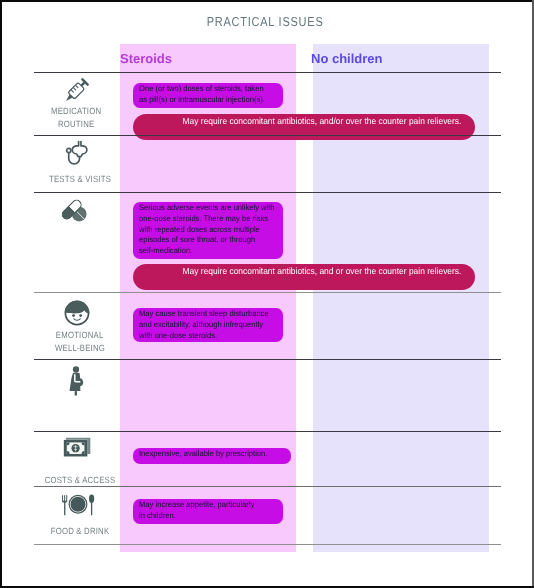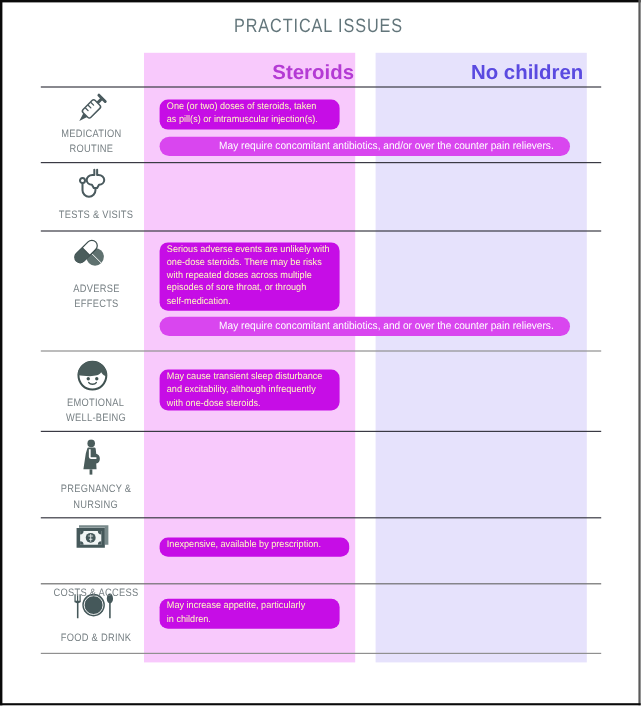--- a/index.html
+++ b/index.html
@@ -8,33 +8,33 @@
 
   #page{position:relative;width:534px;height:588px;box-sizing:border-box;background:#fff;}
   .edge{position:absolute;}
   .edge-top{left:0;top:0;width:534px;height:2px;background:#0a0a0a;}
   .edge-left{left:0;top:0;width:2px;height:588px;background:#0a0a0a;}
   .edge-right{right:0;top:0;width:2px;height:588px;background:#5a5a5a;}
   .edge-bottom{left:0;bottom:0;width:534px;height:2px;background:#0a0a0a;}
   .band{position:absolute;top:44px;height:508px;}
   .band-pink{left:120px;width:176px;background:#f8c9fc;}
   .band-lav{left:313px;width:176px;background:#e6e2fc;}
-  .title{position:absolute;left:0;top:14px;width:530px;text-align:center;font-size:16px;
+  .title{position:absolute;left:0;top:14px;width:530px;text-align:center;font-size:13px;
          letter-spacing:0.9px;color:#63767b;}
   .title span{display:inline-block;transform:scaleX(0.845);transform-origin:center;}
-  .colhdr{position:absolute;top:51px;font-weight:bold;font-size:17px;text-align:right;}
+  .colhdr{position:absolute;top:51px;font-weight:bold;font-size:13px;text-align:left;}
   .hline{position:absolute;left:34px;height:1px;background:#3a3a44;width:467px;}
   .rowlabel{position:absolute;text-align:center;font-size:9.0px;color:#767f83;letter-spacing:0.25px;line-height:13px;white-space:pre-line;}
   .rowlabel span{display:inline-block;transform:scaleX(0.862);transform-origin:center;}
   .icon{position:absolute;}
   .icon svg{display:block;}
-  .badge{position:absolute;background:#c60de6;border-radius:7px;color:#fef9c3;box-sizing:border-box;}
+  .badge{position:absolute;background:#c60de6;border-radius:7px;color:#0f172a;box-sizing:border-box;}
   .badge .txt{position:absolute;left:6px;top:1.2px;font-size:8px;line-height:10.7px;white-space:nowrap;}
   .badge .txt span{display:inline-block;transform:scaleX(0.95);transform-origin:0 0;}
-  .pill{position:absolute;background:#d946ef;border-radius:999px;color:#fff;box-sizing:border-box;height:16px;padding-left:36px;}
+  .pill{position:absolute;background:#be185d;border-radius:999px;color:#fff;box-sizing:border-box;height:26px;padding-left:36px;}
   .pill > span{display:block;width:100%;font-size:8.9px;line-height:14px;text-align:center;
         transform:scaleX(0.95);transform-origin:center;}
 </style>
 </head>
 <body>
 
 <div id="page">
   <div class="edge edge-top"></div>
   <div class="edge edge-left"></div>
   <div class="edge edge-right"></div>
@@ -118,24 +118,22 @@
       <circle cx="34" cy="20.5" r="13.6" fill="#45585a"></circle>
       <path d="M3.1 2.4 v13.2 M7.3 2.4 v13.2 M11.5 2.4 v13.2" stroke="#45585a" stroke-width="2.0" fill="none"></path>
       <path d="M2.6 13.4 h9.4 q0 3.6 -3.2 4.0 v25.0 h-2.6 v-25.0 q-3.6 -0.4 -3.6 -4.0 z" fill="#45585a"></path>
       <ellipse cx="61.2" cy="9.6" rx="5.2" ry="8.4" fill="#45585a"></ellipse>
       <path d="M59.9 16.8 h2.6 v25.6 h-2.6 z" fill="#45585a"></path>
     </svg>
   </div>
 
   <div class="rowlabel" style="left:32px;width:88px;top:105px"><span>MEDICATION</span><br><span>ROUTINE</span></div>
   <div class="rowlabel" style="left:36px;width:88px;top:173px"><span>TESTS &amp; VISITS</span></div>
-  <div class="rowlabel" style="left:36px;width:88px;top:234px"><span>ADVERSE</span><br><span>EFFECTS</span></div>
   <div class="rowlabel" style="left:36px;width:88px;top:329px"><span>EMOTIONAL</span><br><span>WELL-BEING</span></div>
-  <div class="rowlabel" style="left:36px;width:88px;top:401px"><span>PREGNANCY &amp;</span><br><span>NURSING</span></div>
-  <div class="rowlabel" style="left:36px;width:88px;top:488px"><span>COSTS &amp; ACCESS</span></div>
+  <div class="rowlabel" style="left:36px;width:88px;top:474px"><span>COSTS &amp; ACCESS</span></div>
   <div class="rowlabel" style="left:36px;width:88px;top:525px"><span>FOOD &amp; DRINK</span></div>
 
   <div class="badge" style="left:133px;top:83px;width:150px;height:25px">
       <div class="txt"><span>One (or two) doses of steroids, taken</span><br><span>as pill(s) or intramuscular injection(s).</span></div>
     </div>
   <div class="badge" style="left:133px;top:202px;width:150px;height:57px">
       <div class="txt"><span>Serious adverse events are unlikely with</span><br><span>one-dose steroids.  There may be risks</span><br><span>with repeated doses across multiple</span><br><span>episodes of sore throat, or through</span><br><span>self-medication.</span></div>
     </div>
   <div class="badge" style="left:133px;top:308px;width:150px;height:34px">
       <div class="txt"><span>May cause transient sleep disturbance</span><br><span>and excitability, although infrequently</span><br><span>with one-dose steroids.</span></div>

